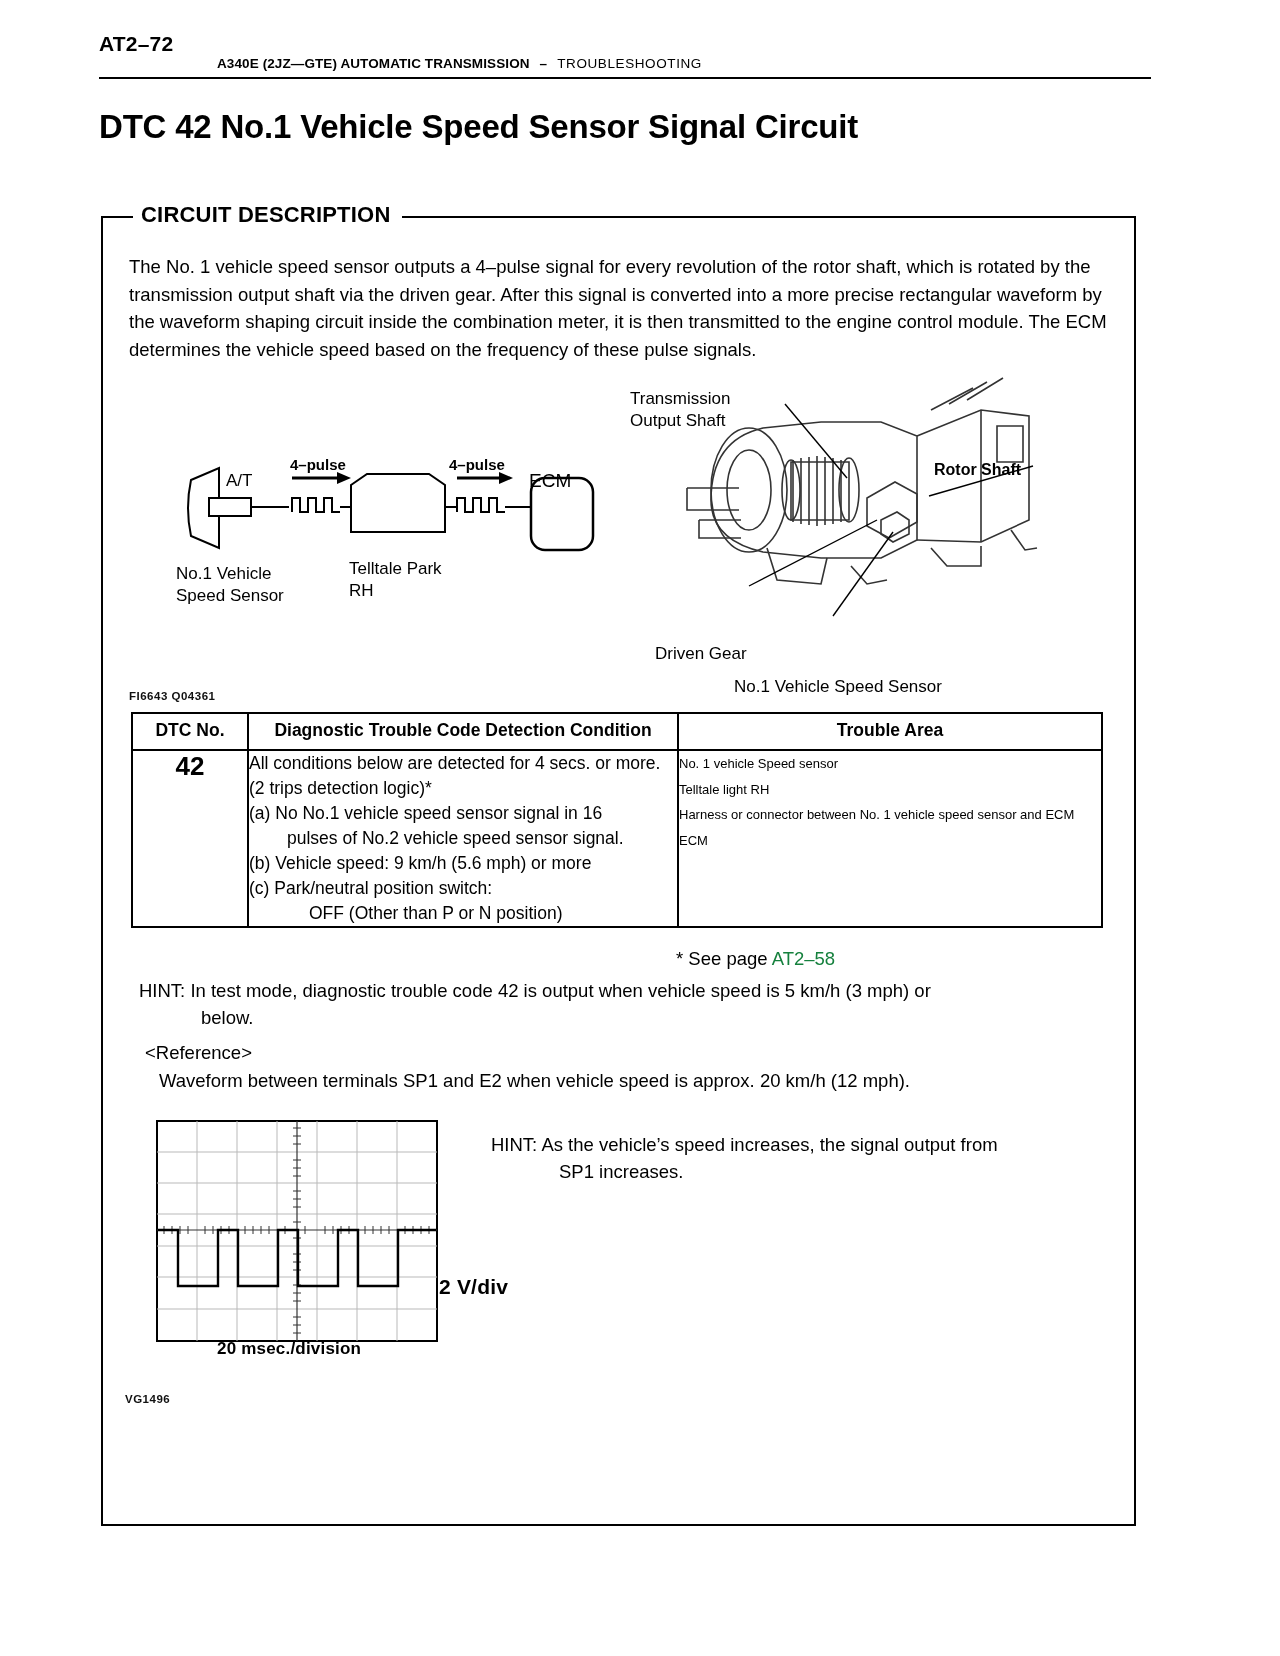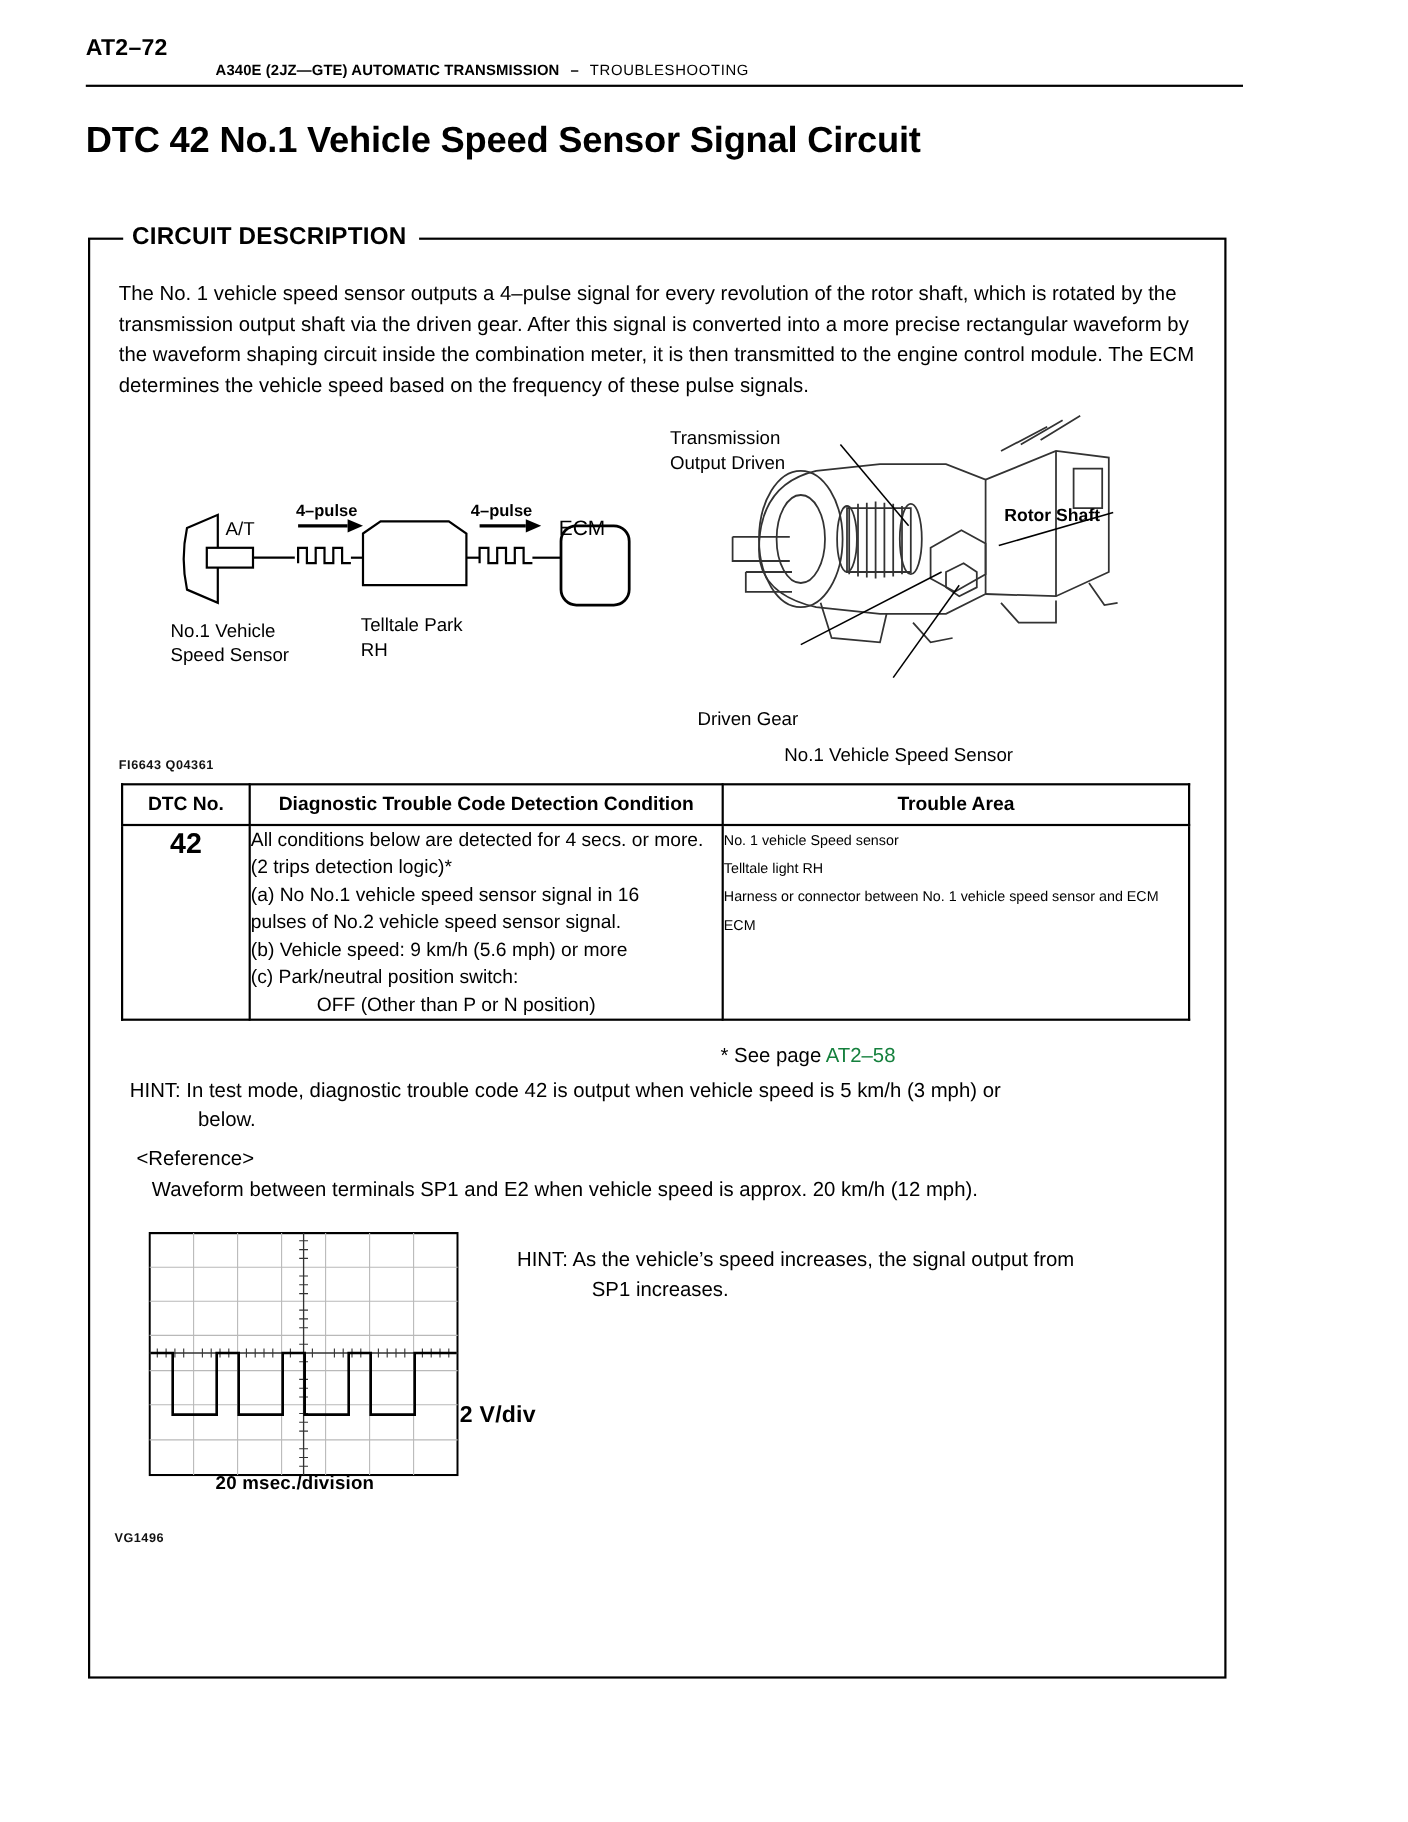--- a/index.html
+++ b/index.html
@@ -12,20 +12,21 @@
     height: 1656px;
     font-family: "Liberation Sans", sans-serif;
     color: #000000;
     position: relative;
     overflow: hidden;
   }
   .page {
     position: relative;
     width: 1088px;
     height: 1656px;
+    margin-left: 21px;
   }
 
   
   .page-code {
     position: absolute;
     left: 78px;
     top: 32px;
     font-size: 21px;
     font-weight: bold;
     letter-spacing: 0.2px;
@@ -187,21 +188,21 @@
     line-height: 25px;
     padding: 10px 8px 14px 14px;
   }
   .cell-area {
     font-size: 13px;
     line-height: 25.5px;
     padding: 10px 8px 14px 16px;
     border-radius: 19px;
   }
   .indent1 { display: block; padding-left: 0; text-indent: 0; }
-  .indent2 { display: block; }
+  .indent2 { display: block; padding-left: 38px; }
   .indent3 { display: block; padding-left: 60px; }
 
   
   .see-page {
     position: absolute;
     left: 655px;
     top: 948px;
     font-size: 18.5px;
   }
   .see-page a, .link {
@@ -349,21 +350,21 @@
 
     <g stroke="#000" stroke-width="1.4" fill="none">
       <line x1="104" y1="34" x2="166" y2="108"></line>
       <line x1="352" y1="96" x2="248" y2="126"></line>
       <line x1="68" y1="216" x2="196" y2="150"></line>
       <line x1="152" y1="246" x2="212" y2="162"></line>
     </g>
   </svg>
 
   <div class="illus-label" style="left:609px; top:388px;">Transmission
-Output Driven</div>
+Output Shaft</div>
   <div class="illus-label bold" style="left:913px; top:459px;">Rotor Shaft</div>
   <div class="illus-label" style="left:634px; top:643px;">Driven Gear</div>
   <div class="illus-label" style="left:713px; top:676px;">No.1 Vehicle Speed Sensor</div>
 
   <div class="fig-code">FI6643 Q04361</div>
 
   <table class="dtc-table">
     <colgroup>
       <col class="col-no">
         <col class="col-cond">

